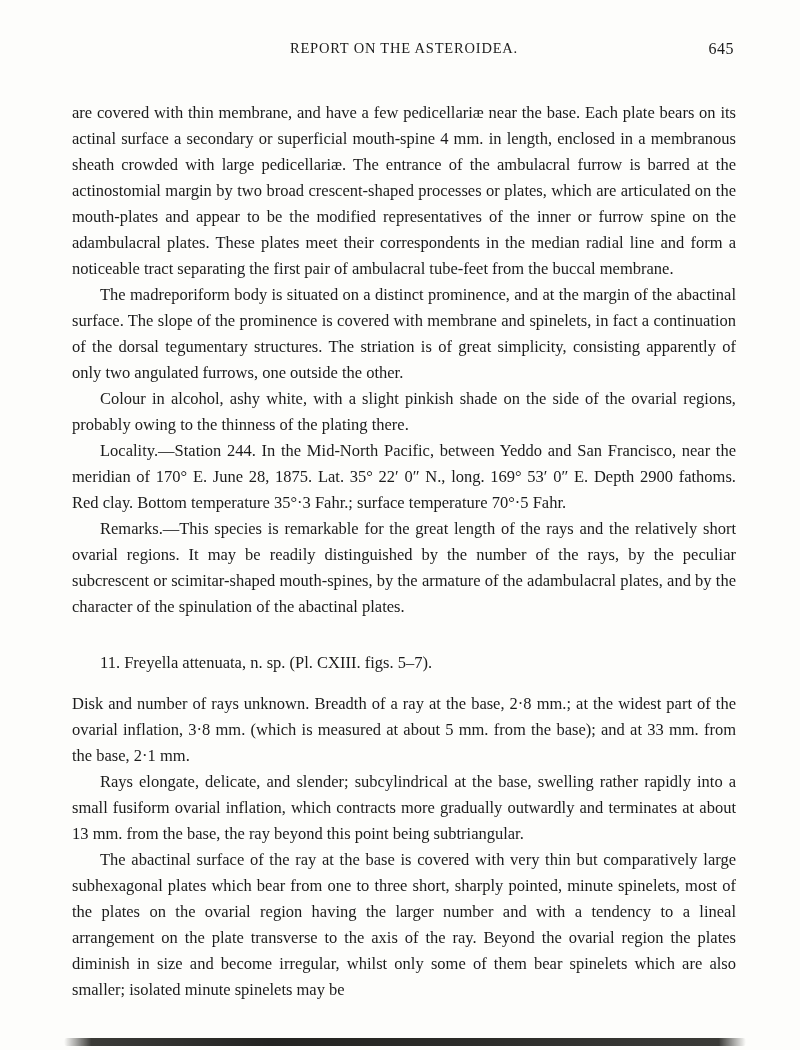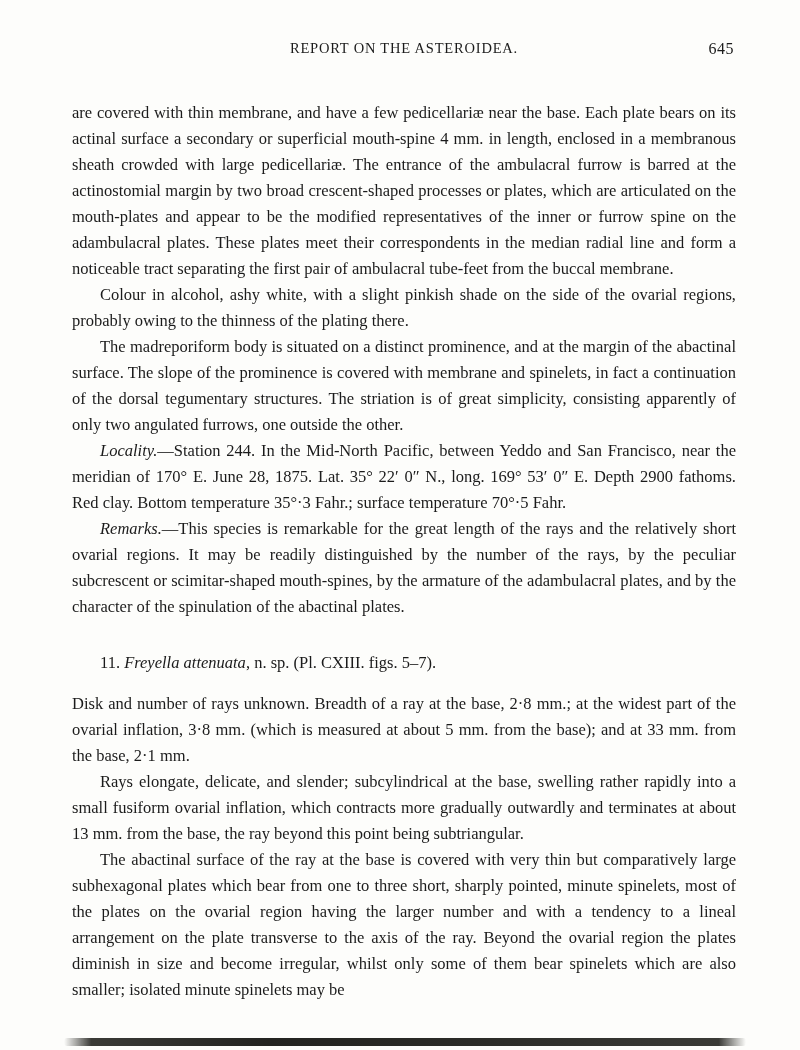--- a/index.html
+++ b/index.html
@@ -42,21 +42,20 @@
   .text-block p.para {
     margin: 0;
     font-size: 16.5px;
     line-height: 26px;
     text-align: justify;
   }
   .indent {
     text-indent: 28px;
   }
   .ital {
-    font-style: italic;
   }
   .section-heading {
     margin-top: 30px !important;
     margin-bottom: 15px !important;
     text-indent: 28px;
     text-align: right;
   }
   .scan-bar {
     position: absolute;
     left: 64px;
@@ -81,23 +80,23 @@
 
   <header class="page-header">
     <span class="running-title">REPORT ON THE ASTEROIDEA.</span>
     <span class="page-number">645</span>
   </header>
 
   <main class="text-block">
 
     <p class="para">are covered with thin membrane, and have a few pedicellariæ near the base. Each plate bears on its actinal surface a secondary or superficial mouth-spine 4 mm. in length, enclosed in a membranous sheath crowded with large pedicellariæ. The entrance of the ambulacral furrow is barred at the actinostomial margin by two broad crescent-shaped processes or plates, which are articulated on the mouth-plates and appear to be the modified representatives of the inner or furrow spine on the adambulacral plates. These plates meet their correspondents in the median radial line and form a noticeable tract separating the first pair of ambulacral tube-feet from the buccal membrane.</p>
 
+    <p class="para indent">The madreporiform body is situated on a distinct prominence, and at the margin of the abactinal surface. The slope of the prominence is covered with membrane and spinelets, in fact a continuation of the dorsal tegumentary structures. The striation is of great simplicity, consisting apparently of only two angulated furrows, one outside the other.</p>
+
     <p class="para indent">Colour in alcohol, ashy white, with a slight pinkish shade on the side of the ovarial regions, probably owing to the thinness of the plating there.</p>
-
-    <p class="para indent">The madreporiform body is situated on a distinct prominence, and at the margin of the abactinal surface. The slope of the prominence is covered with membrane and spinelets, in fact a continuation of the dorsal tegumentary structures. The striation is of great simplicity, consisting apparently of only two angulated furrows, one outside the other.</p>
 
     <p class="para indent"><span class="ital">Locality.</span><span>—Station 244. In the Mid-North Pacific, between Yeddo and San Francisco, near the meridian of 170° E. June 28, 1875. Lat. 35° 22′ 0″ N., long. 169° 53′ 0″ E. Depth 2900 fathoms. Red clay. Bottom temperature 35°·3 Fahr.; surface temperature 70°·5 Fahr.</span></p>
 
     <p class="para indent"><span class="ital">Remarks.</span><span>—This species is remarkable for the great length of the rays and the relatively short ovarial regions. It may be readily distinguished by the number of the rays, by the peculiar subcrescent or scimitar-shaped mouth-spines, by the armature of the adambulacral plates, and by the character of the spinulation of the abactinal plates.</span></p>
 
     <p class="para section-heading"><span>11. </span><span class="ital">Freyella attenuata</span><span>, n. sp. (Pl. CXIII. figs. 5–7).</span></p>
 
     <p class="para">Disk and number of rays unknown. Breadth of a ray at the base, 2·8 mm.; at the widest part of the ovarial inflation, 3·8 mm. (which is measured at about 5 mm. from the base); and at 33 mm. from the base, 2·1 mm.</p>
 
     <p class="para indent">Rays elongate, delicate, and slender; subcylindrical at the base, swelling rather rapidly into a small fusiform ovarial inflation, which contracts more gradually outwardly and terminates at about 13 mm. from the base, the ray beyond this point being subtriangular.</p>

